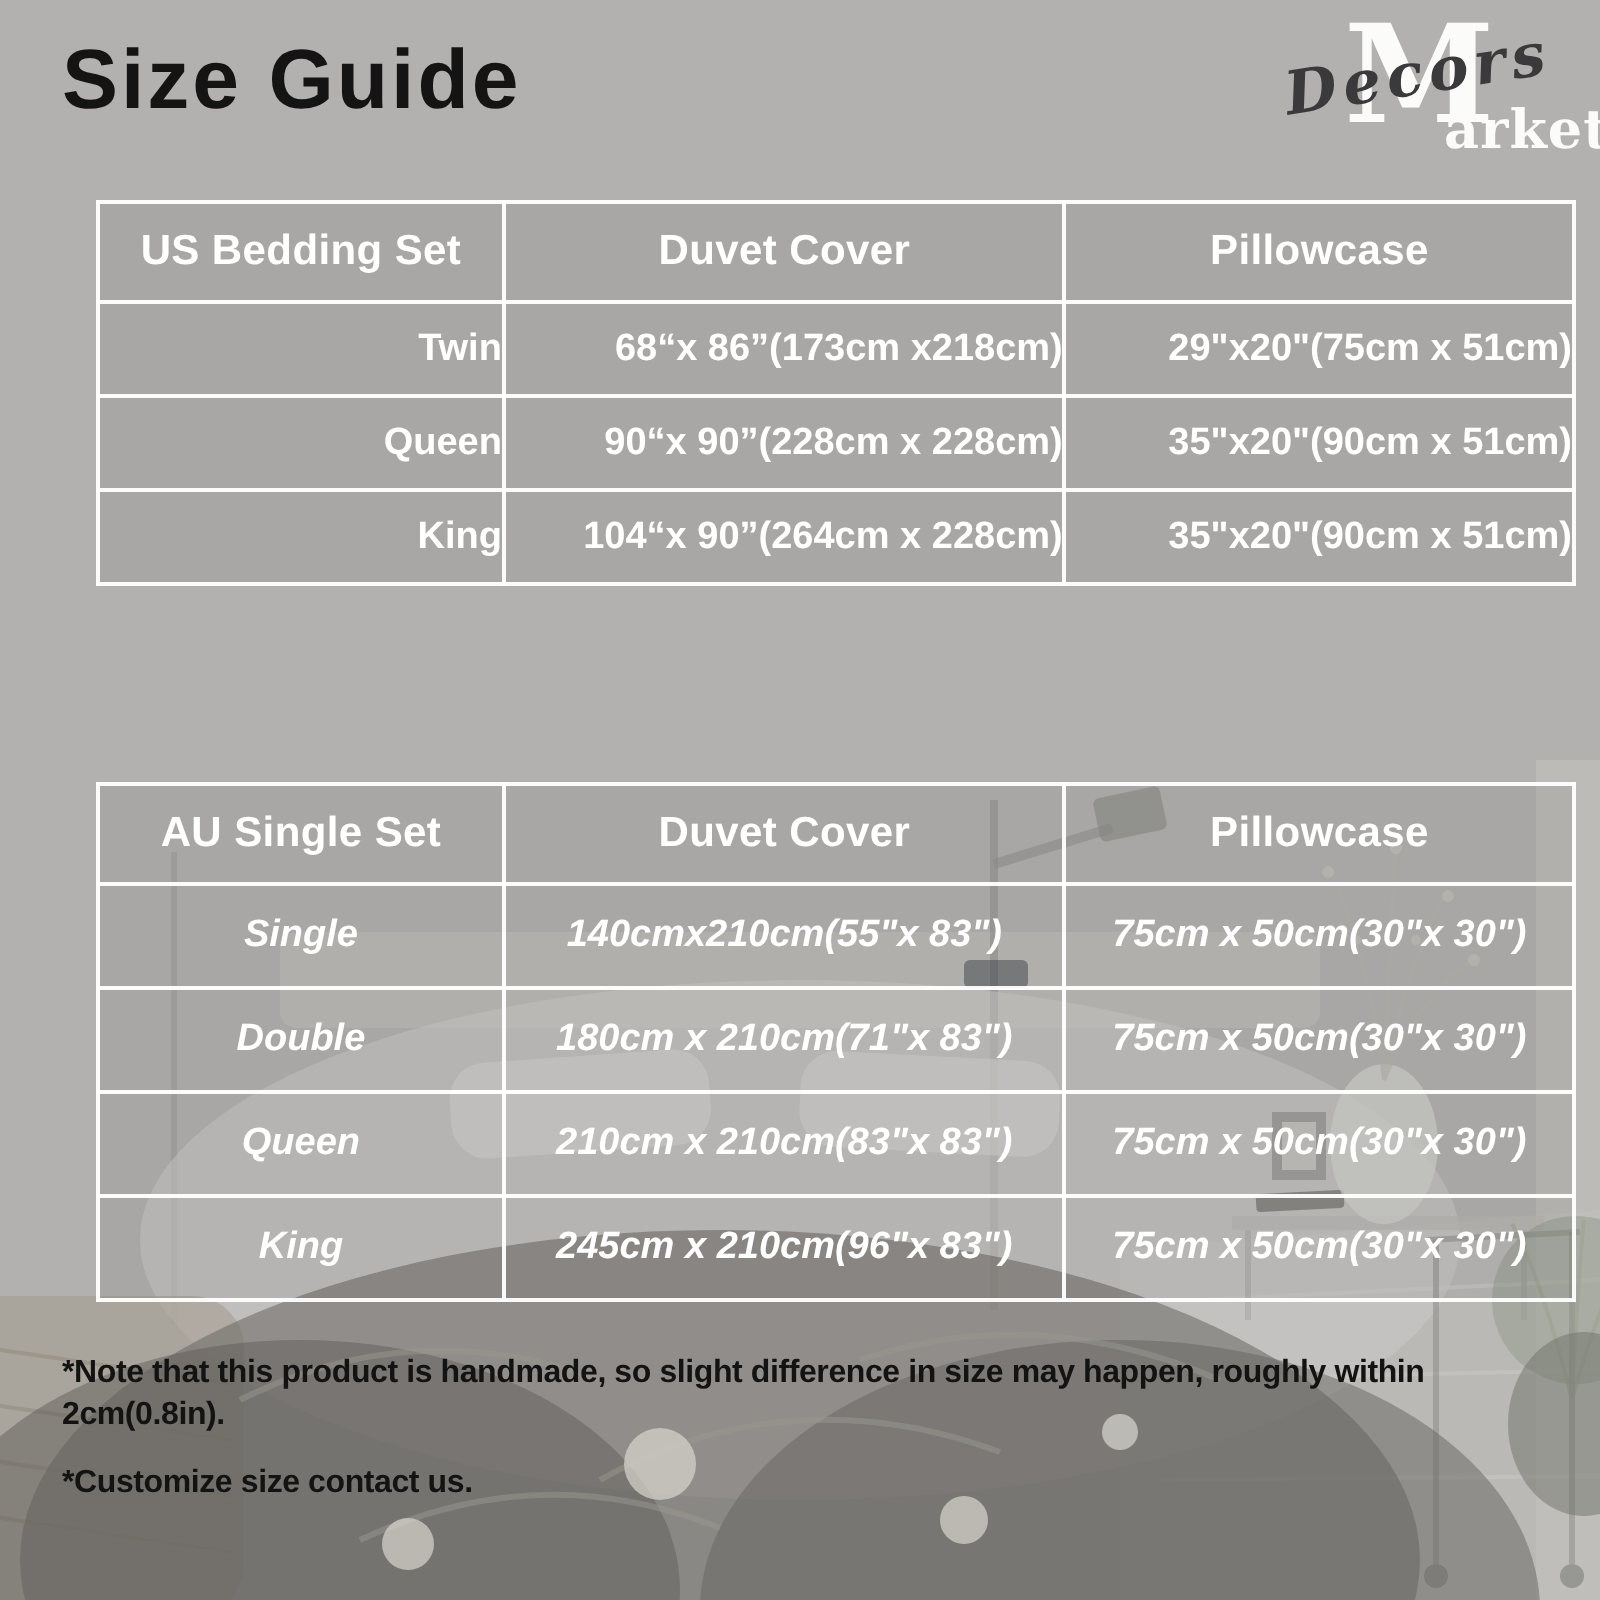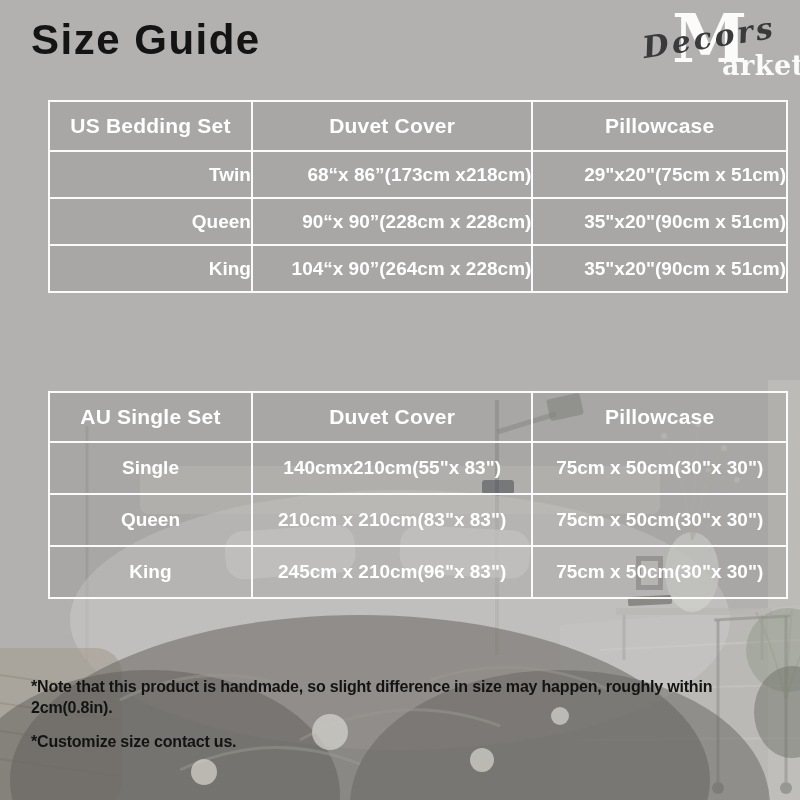--- a/index.html
+++ b/index.html
@@ -41,21 +41,21 @@
   table.size-table.us{top:100px;}
   table.size-table.au{top:391px;}
   .size-table th,.size-table td{
     border:2px solid rgba(255,255,255,.95);
     background:rgba(0,0,0,.055);
     color:#ffffff;text-align:center;font-weight:700;
     padding:0;overflow:hidden;white-space:nowrap;
   }
   .size-table th{font-size:21px;height:48px;letter-spacing:.2px;}
   .size-table.us td{font-size:19px;height:45px;text-align:right;}
-  .size-table.au td{font-size:19px;height:50px;}
+  .size-table.au td{font-size:19px;height:50px;font-style:italic;}
 
   .notes{
     position:absolute;left:31px;top:676px;width:754px;
     color:#131313;font-weight:700;font-size:16px;line-height:21px;
     letter-spacing:-0.2px;
   }
   .notes .note-2{margin-top:13px;}
 </style>
 </head>
 <body>
@@ -198,20 +198,25 @@
       <th>Pillowcase</th>
     </tr>
   </thead>
   <tbody>
     <tr>
       <td>Single</td>
       <td>140cmx210cm(55"x 83")</td>
       <td>75cm x 50cm(30"x 30")</td>
     </tr>
     <tr>
+      <td>Double</td>
+      <td>180cm x 210cm(71"x 83")</td>
+      <td>75cm x 50cm(30"x 30")</td>
+    </tr>
+    <tr>
       <td>Queen</td>
       <td>210cm x 210cm(83"x 83")</td>
       <td>75cm x 50cm(30"x 30")</td>
     </tr>
     <tr>
       <td>King</td>
       <td>245cm x 210cm(96"x 83")</td>
       <td>75cm x 50cm(30"x 30")</td>
     </tr>
   </tbody>

